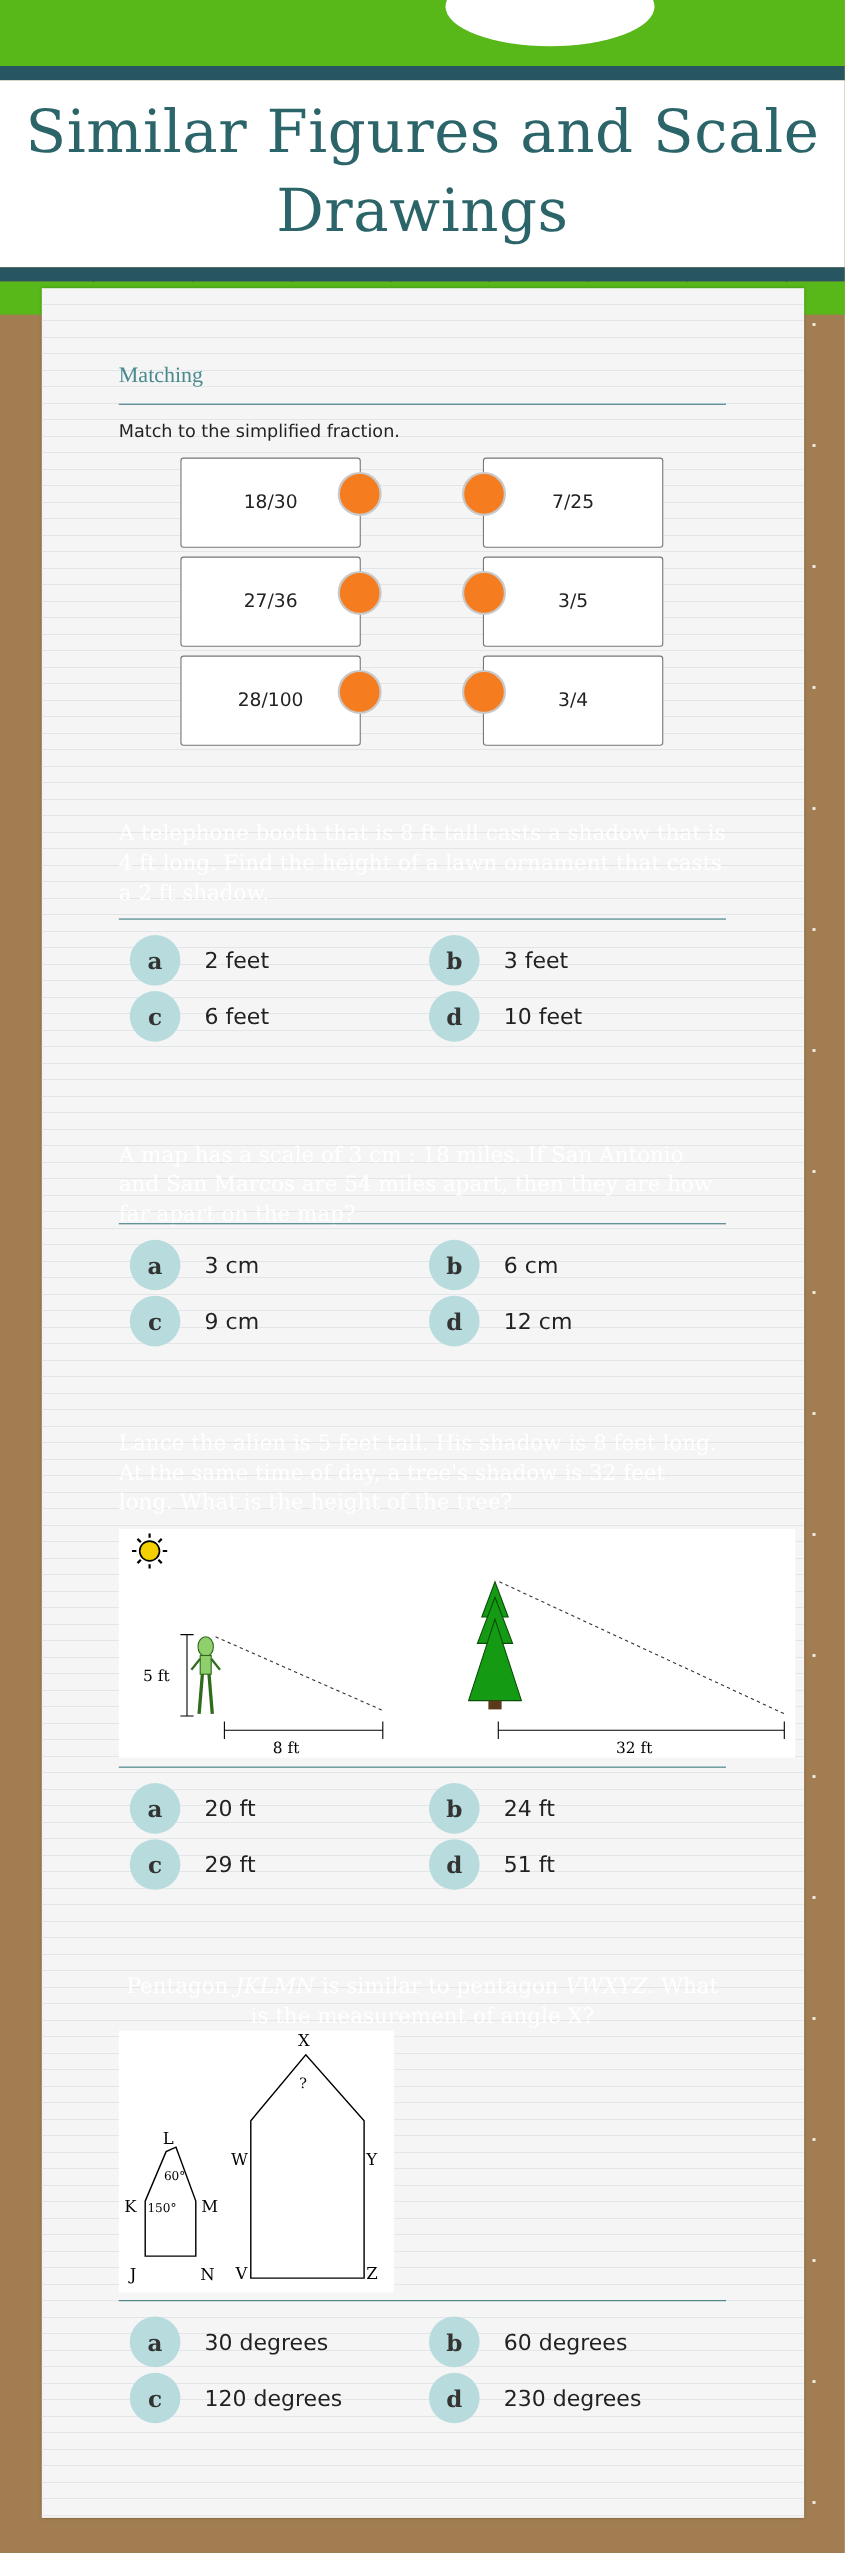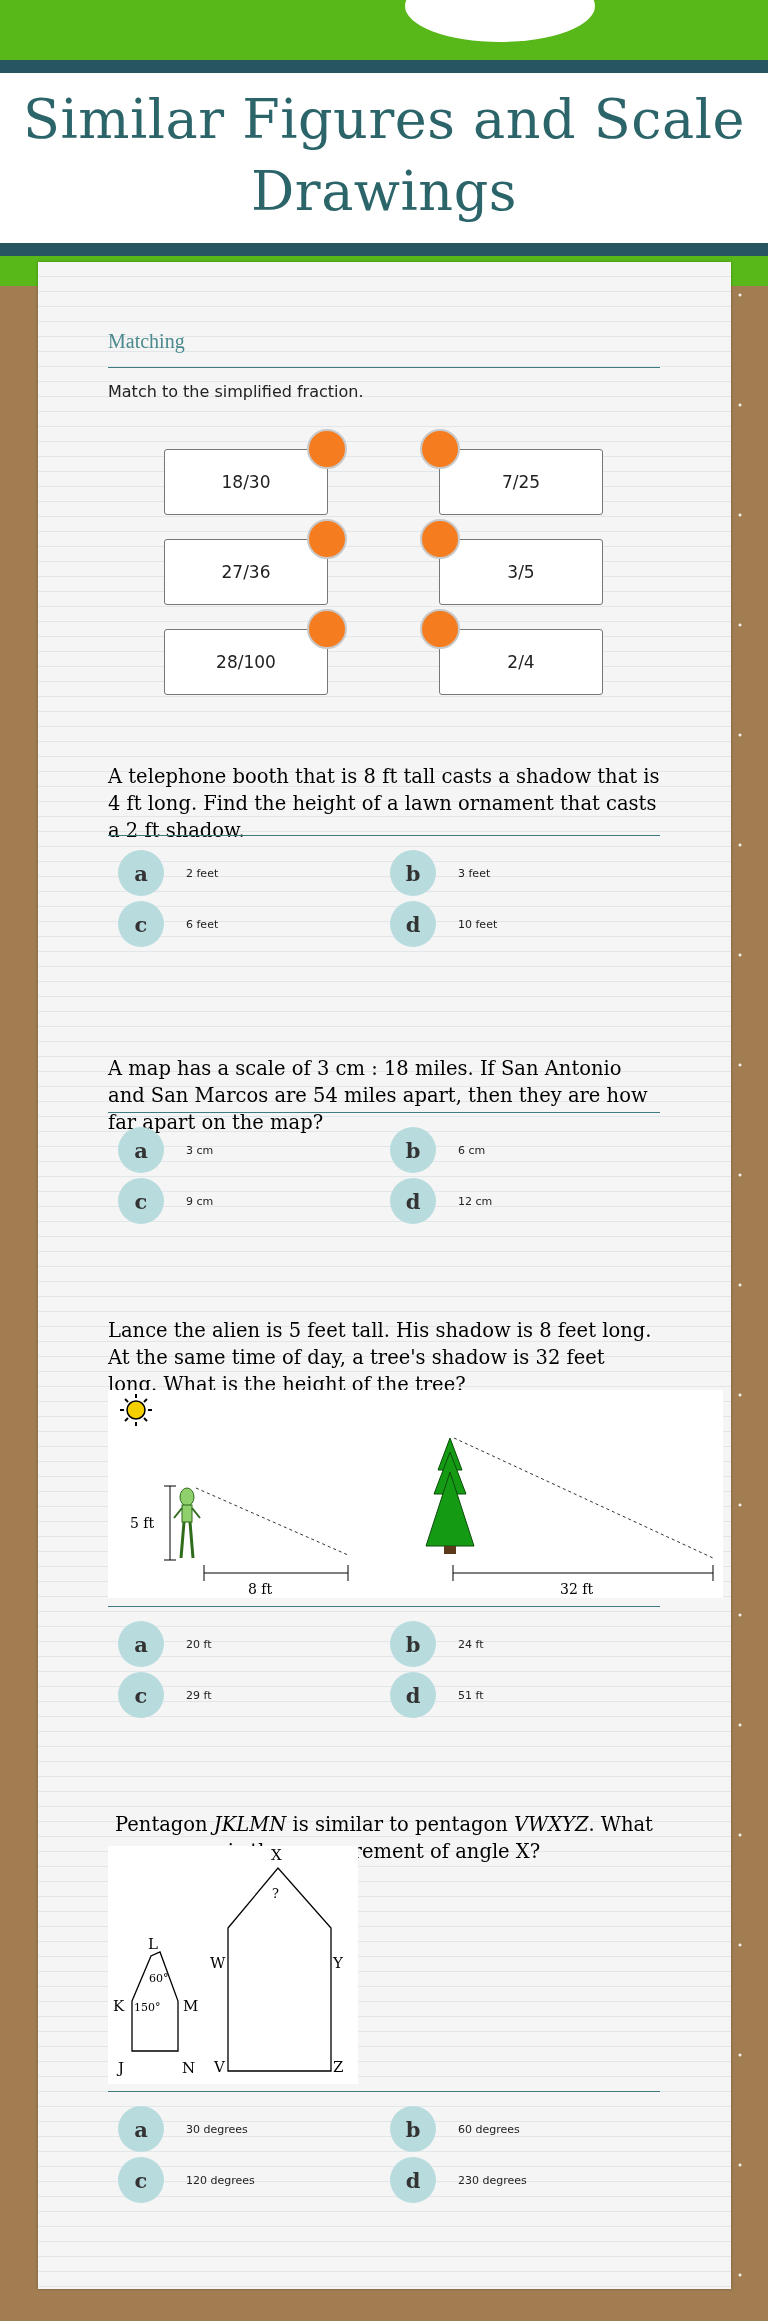--- a/index.html
+++ b/index.html
@@ -30,33 +30,33 @@
     .paper {
       position: absolute; left: 38px; top: 262px; width: 693px; height: 2027px;
       background-color: #f5f5f5;
       background-image: repeating-linear-gradient(to bottom, transparent 0, transparent 14px, #e3e6e8 14px, #e3e6e8 15px);
       box-shadow: 0 0 3px rgba(0,0,0,0.25);
     }
     .content { position: absolute; left: 108px; width: 552px; }
     .section-title { font-family: "DejaVu Serif", serif; font-size: 20px; color: #4a8a8e; font-weight: 300; }
     .rule { position: absolute; left: 108px; width: 552px; height: 1px; background: #3f7c7f; }
     .instr { font-size: 16px; color: #222; }
-    .question { font-family: "DejaVu Serif", serif; font-size: 19.5px; line-height: 27px; color: #000000; font-weight: 300; margin-top: 19px; }
+    .question { font-family: "DejaVu Serif", serif; font-size: 19.5px; line-height: 27px; color: #ffffff; font-weight: 300; }
     .match-box {
-      position: absolute; width: 164px; height: 66px; background: #fff; border: 1px solid #777; border-radius: 3px;
-      display: flex; align-items: center; justify-content: center; font-size: 17px; color: #222; box-sizing: border-box; margin-top: 33px;
+      position: absolute; width: 164px; height: 82px; background: #fff; border: 1px solid #777; border-radius: 3px;
+      display: flex; align-items: center; justify-content: center; font-size: 17px; color: #222; box-sizing: border-box;
     }
     .dot-orange { position: absolute; width: 40px; height: 40px; border-radius: 50%; background: #f57c1f; border: 2px solid #c9c9c9; box-sizing: border-box; }
     .choice { position: absolute; display: flex; align-items: center; }
     .badge {
       width: 46px; height: 46px; border-radius: 50%; background: #b8dcdd;
       display: flex; align-items: center; justify-content: center;
       font-family: "DejaVu Serif", serif; font-size: 21px; color: #333; font-weight: bold;
     }
-    .choice-label { margin-left: 22px; font-size: 11px; color: #222; }
+    .choice-label { margin-left: 22px; font-size: 20px; color: #222; }
     .figure { position: absolute; background: #fff; }
     svg text { font-family: "DejaVu Serif", serif; }
   </style>
 </head>
 <body>
 
 <div class="dots"></div>
 <div class="topgreen">
     <div class="cloud"></div>
   </div>
@@ -77,21 +77,21 @@
 <div class="match-box" style="left:439px;top:416px;">7/25</div>
 <div class="dot-orange" style="left:420px;top:429px;"></div>
 
 <div class="match-box" style="left:164px;top:506px;">27/36</div>
 <div class="dot-orange" style="left:307px;top:519px;"></div>
 <div class="match-box" style="left:439px;top:506px;">3/5</div>
 <div class="dot-orange" style="left:420px;top:519px;"></div>
 
 <div class="match-box" style="left:164px;top:596px;">28/100</div>
 <div class="dot-orange" style="left:307px;top:609px;"></div>
-<div class="match-box" style="left:439px;top:596px;">2/4</div>
+<div class="match-box" style="left:439px;top:596px;">3/4</div>
 <div class="dot-orange" style="left:420px;top:609px;"></div>
 
 <div class="content question" style="top:744px;">A telephone booth that is 8 ft tall casts a shadow that is 4 ft long. Find the height of a lawn ornament that casts a 2 ft shadow.</div>
 <div class="rule" style="top:835px;"></div>
 <div class="choice" style="left:118px;top:850px;">
     <div class="badge">a</div>
     <span class="choice-label">2 feet</span>
   </div>
 <div class="choice" style="left:390px;top:850px;">
     <div class="badge">b</div>

